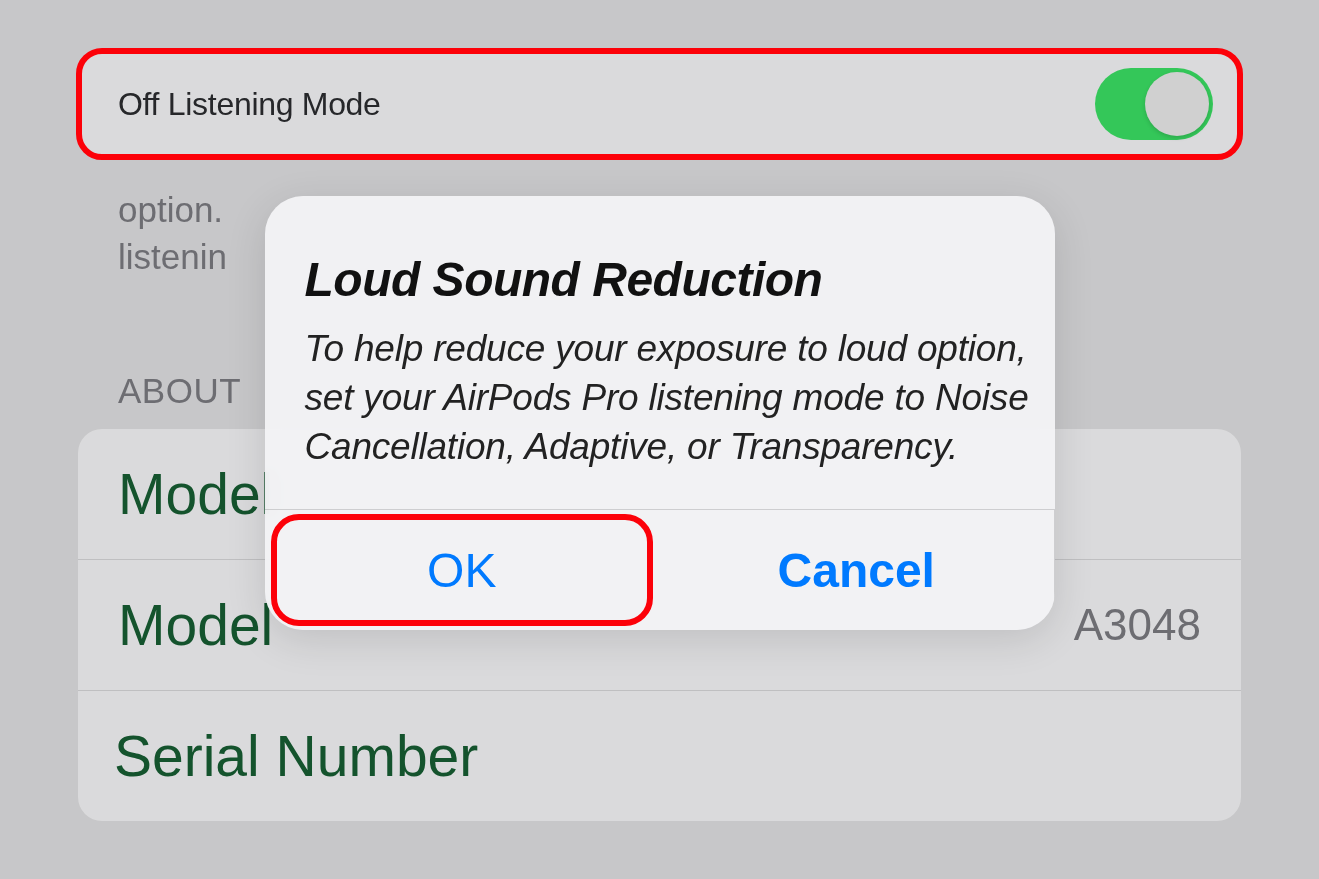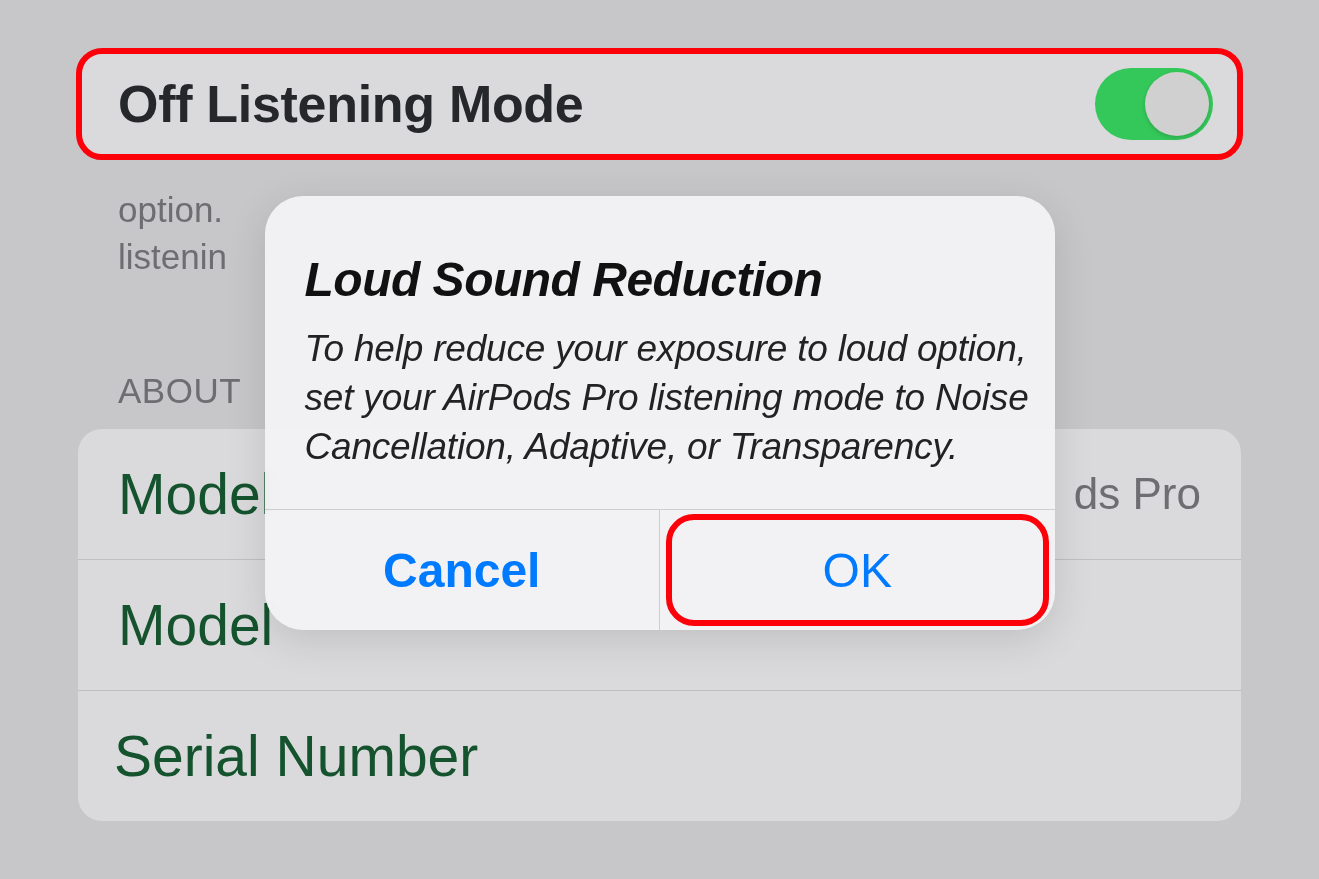--- a/index.html
+++ b/index.html
@@ -29,23 +29,23 @@
       position: relative;
     }
     .toggle-row .highlight-frame {
       position: absolute;
       inset: -2px;
       border: 6px solid #fc0109;
       border-radius: 26px;
       pointer-events: none;
     }
     .toggle-row .label {
-      font-size: 52px;
+      font-size: 32px;
       color: #26272a;
-      font-weight: 700;
+      font-weight: 400;
       letter-spacing: -0.3px;
     }
     .switch {
       position: relative;
       display: inline-block;
       width: 118px;
       height: 72px;
       flex-shrink: 0;
     }
     .switch-track {
@@ -175,40 +175,40 @@
     </div>
     <div>option.</div>
     <div>listenin</div>
   </div>
 
   <div class="section-header">ABOUT</div>
 
   <div class="list-group">
     <div class="list-row">
       <span class="key">Model</span>
-      <span class="val">ds Pro</span>
     </div>
     <div class="list-row">
       <span class="key">Model</span>
+      <span class="val">A3048</span>
     </div>
     <div class="list-row">
       <span class="key">Serial Number</span>
       <span class="val"></span>
     </div>
   </div>
 
 </div>
 
 <div class="alert">
   <div class="alert-body">
     <div class="alert-title">Loud Sound Reduction</div>
     <div class="alert-message">To help reduce your exposure to loud option, set your AirPods Pro listening mode to Noise Cancellation, Adaptive, or Transparency.</div>
   </div>
   <div class="alert-buttons">
-    <div class="alert-btn cancel">
-      <span>Cancel</span>
-    </div>
     <div class="alert-btn">
       <div class="highlight-frame"></div>
       <span>OK</span>
     </div>
+    <div class="alert-btn cancel">
+      <span>Cancel</span>
+    </div>
   </div>
 </div>
 
 </body></html>

